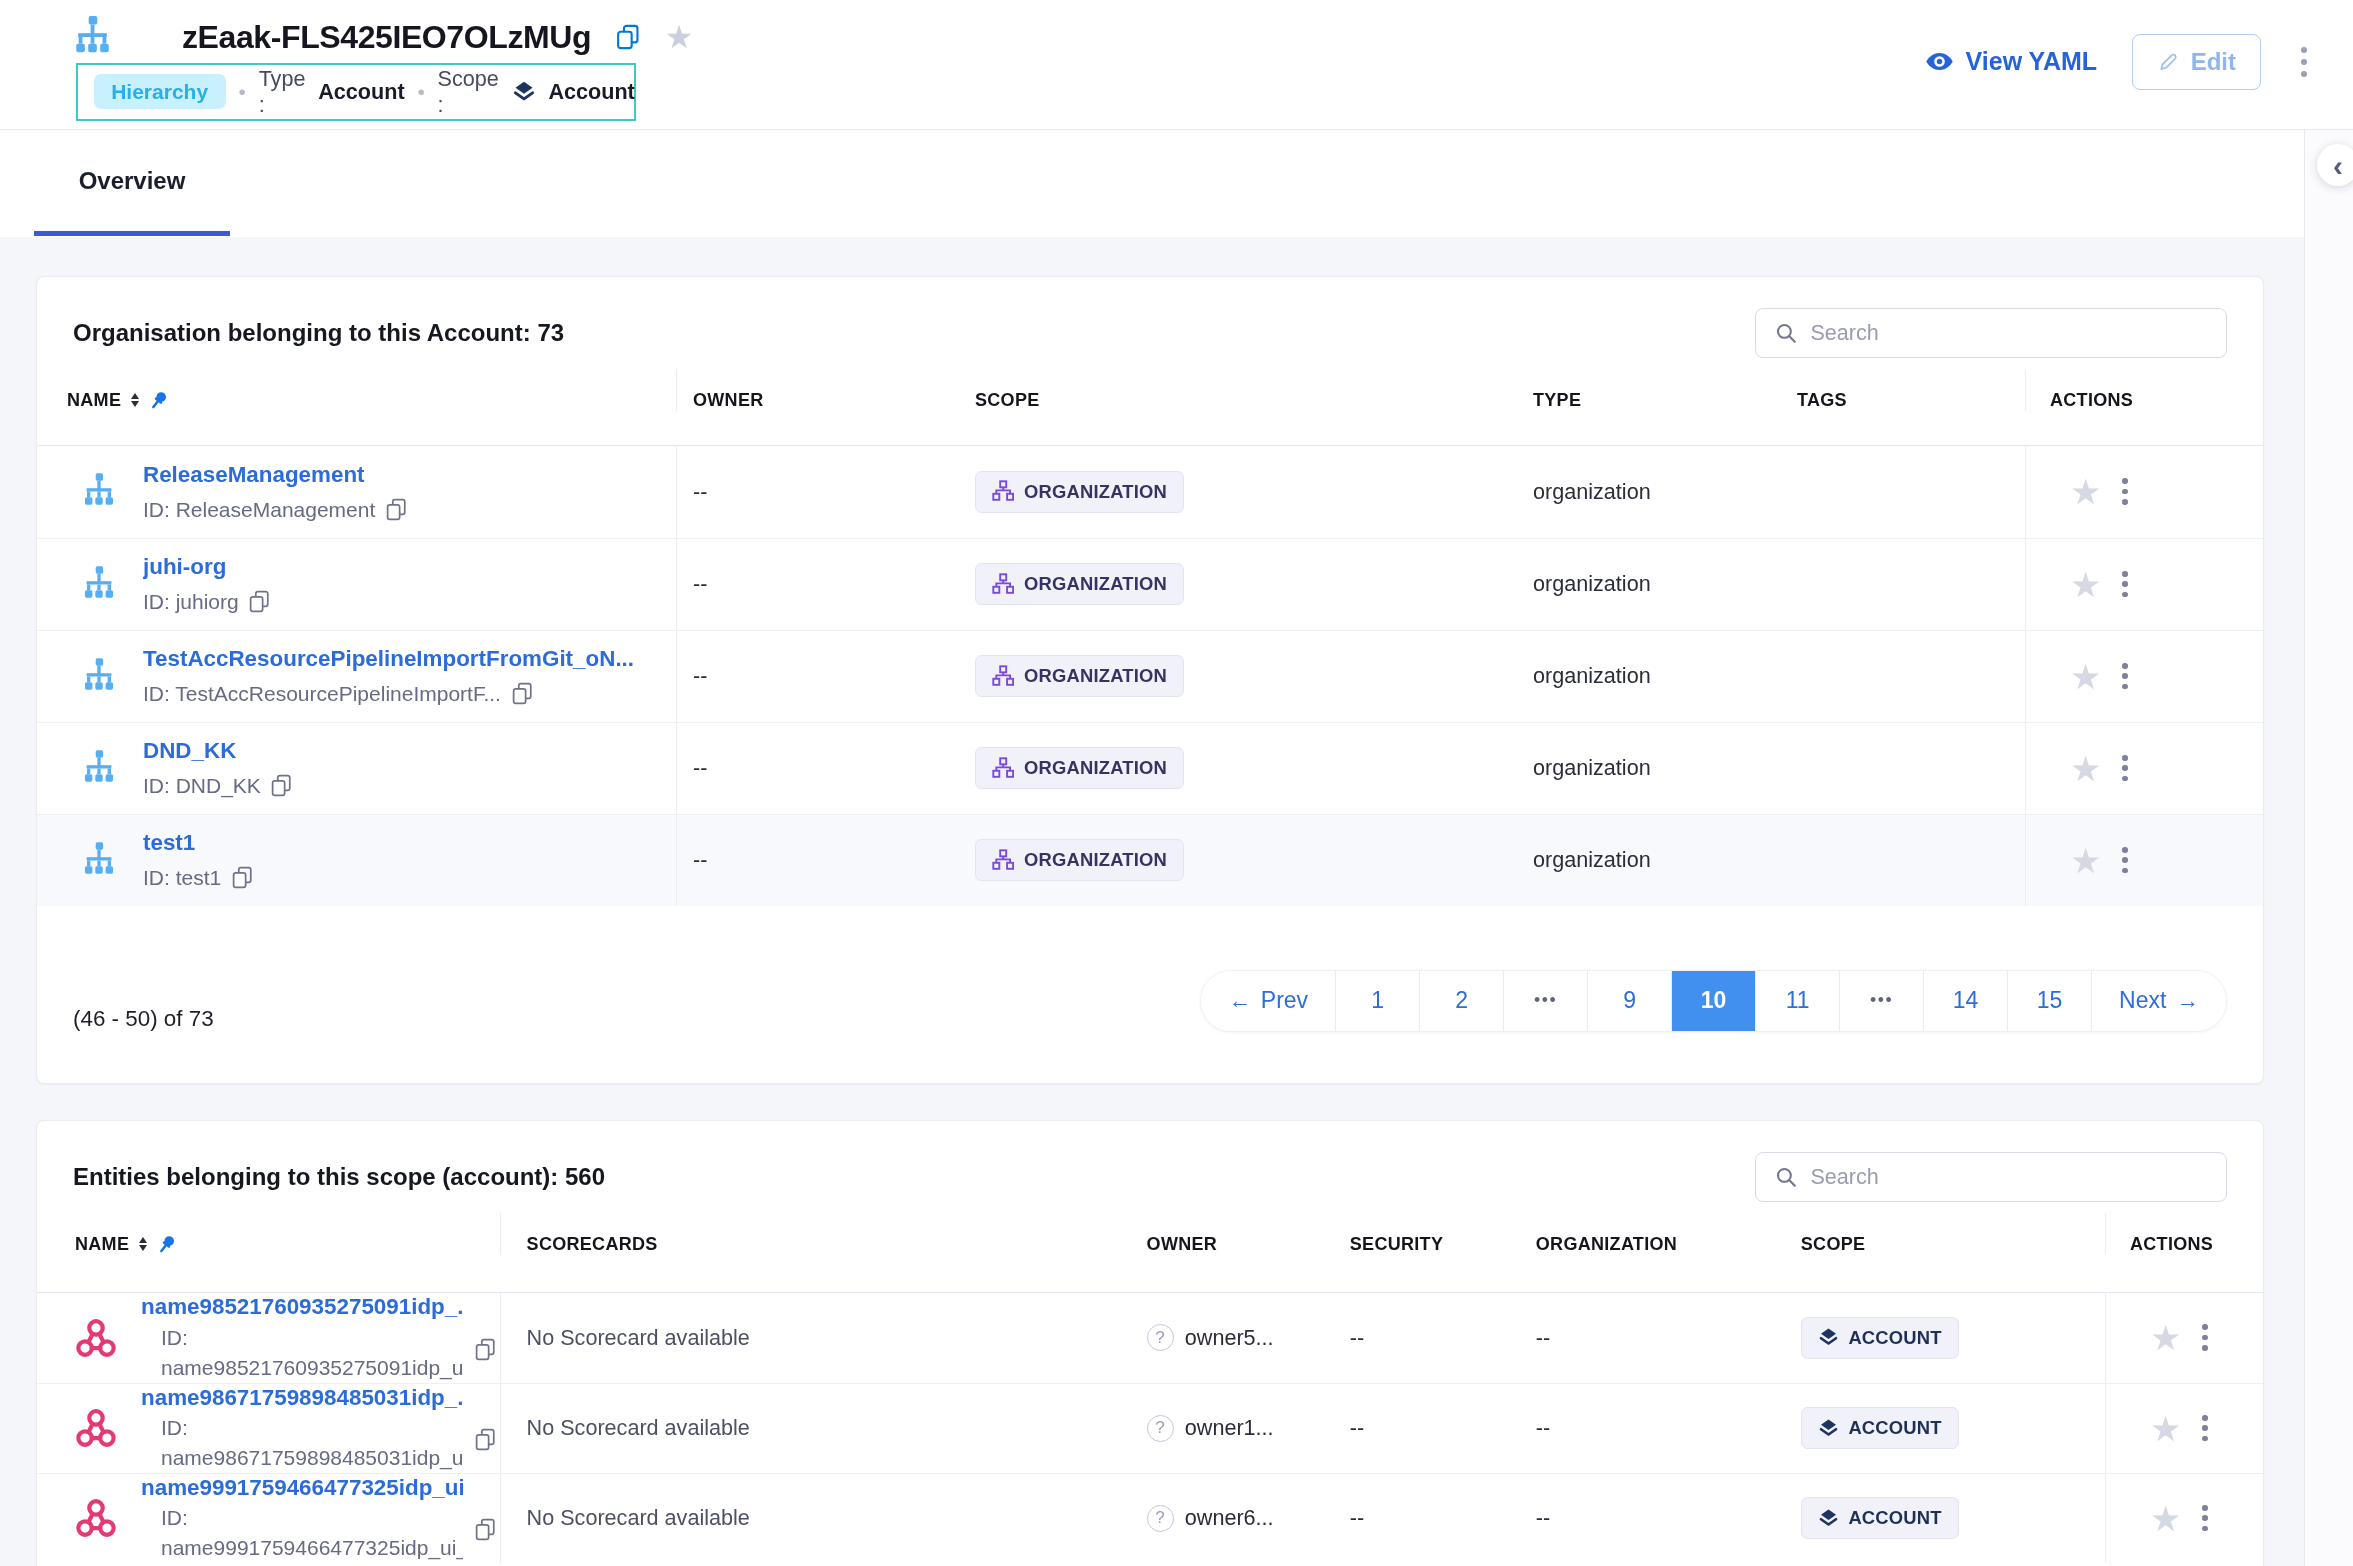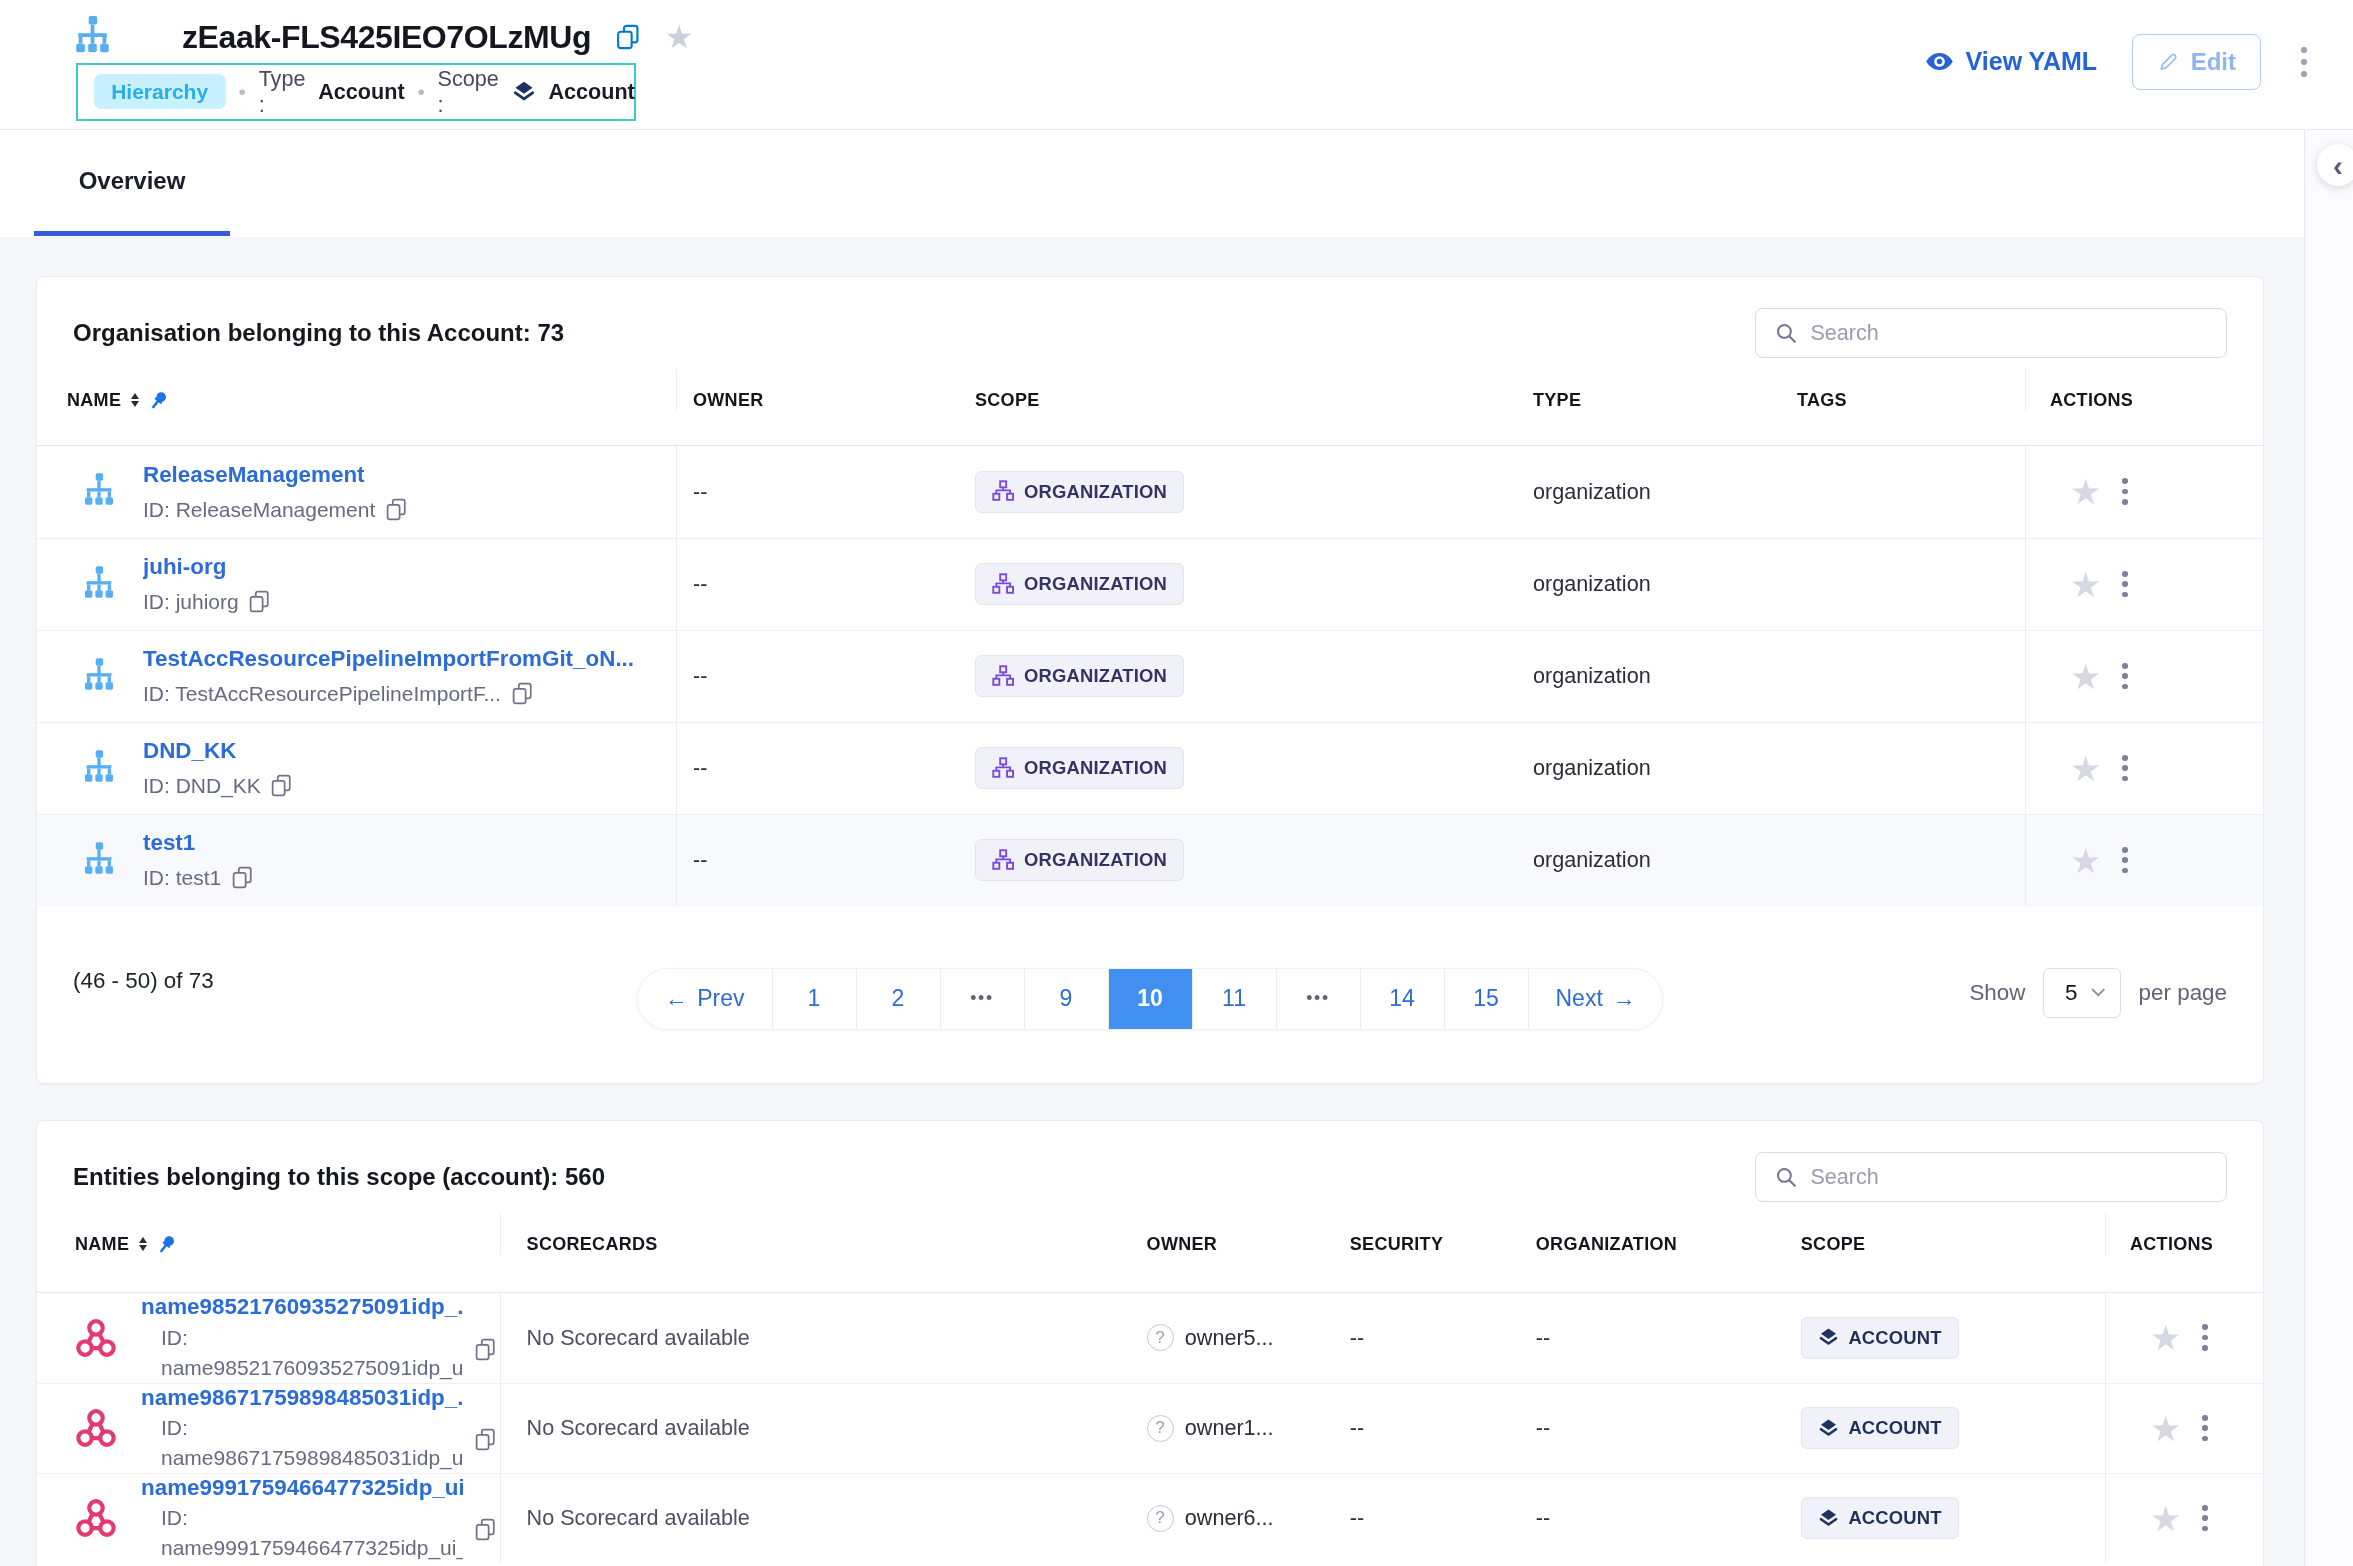--- a/index.html
+++ b/index.html
@@ -107,21 +107,21 @@
   .badge.acct { color:#1d3156; }
 
   .row-star { font-size:35px; color:#d6d8e4; line-height:1; cursor:pointer; }
   .row-kebab { display:inline-flex; flex-direction:column; gap:4.8px; padding:3.2px; cursor:pointer; }
   .row-kebab i { width:5.6px; height:5.6px; border-radius:50%; background:#7e8199; }
 
   .avatar-q { width:27px; height:27px; border-radius:50%; border:1.6px solid #c3c6d9; color:#9b9eb8;
     font-size:17px; display:inline-flex; align-items:center; justify-content:center; flex:none; }
 
   
-  .pag-row { display:flex; align-items:flex-start; margin-top:62px; padding:0 36px; height:64px;gap:48px; }
+  .pag-row { display:flex; align-items:flex-end; margin-top:62px; padding:0 36px; height:64px;gap:48px; }
   .pag-range { flex:1; font-size:22.4px; color:#1e2029; }
   .pager { display:flex; height:62px; background:#fff; border:0.8px solid #eef0f5; border-radius:34px;
     box-shadow:0 0.8px 3.2px rgba(30,34,70,.06); overflow:hidden; }
   .pcell { display:flex; align-items:center; justify-content:center; gap:9.6px; font-size:23px;
     color:#2e6cd6; border-right:0.8px solid #eaecf2; cursor:pointer; background:#fff; border-top:none;
     border-bottom:none; border-left:none; font-family:inherit; }
   .pcell:last-child { border-right:none; }
   .pcell.pnav { padding:0 27px; }
   .pcell.pnum { width:84px; }
   .pcell.active { background:#4190f0; color:#fff; font-weight:600; }
@@ -535,30 +535,20 @@
         <button class="pcell pnum active">10</button>
         <button class="pcell pnum">11</button>
         <button class="pcell pnum dots">•••</button>
         <button class="pcell pnum">14</button>
         <button class="pcell pnum">15</button>
         <button class="pcell pnav">
           <span>Next</span>
           <span>→</span>
         </button>
       </div>
-      <div class="show-box">
-        <span>Show</span>
-        <span class="pp-select">
-          <span>5</span>
-          <svg width="14.4" height="8.8" viewBox="0 0 18 11" fill="none" stroke="#8a8da3" stroke-width="2.4" stroke-linecap="round">
-              <polyline points="2,2 9,9 16,2"></polyline>
-            </svg>
-        </span>
-        <span>per page</span>
-      </div>
     </div>
   </section>
 
   <section class="card card2">
     <div class="card-head">
       <h2 class="section-title">Entities belonging to this scope (account): 560</h2>
       <div class="search">
         <span>
           <svg width="24" height="24" viewBox="0 0 30 30" fill="none" stroke="#73768d" stroke-width="2.6" stroke-linecap="round">
             <circle cx="13" cy="13" r="8"></circle>

